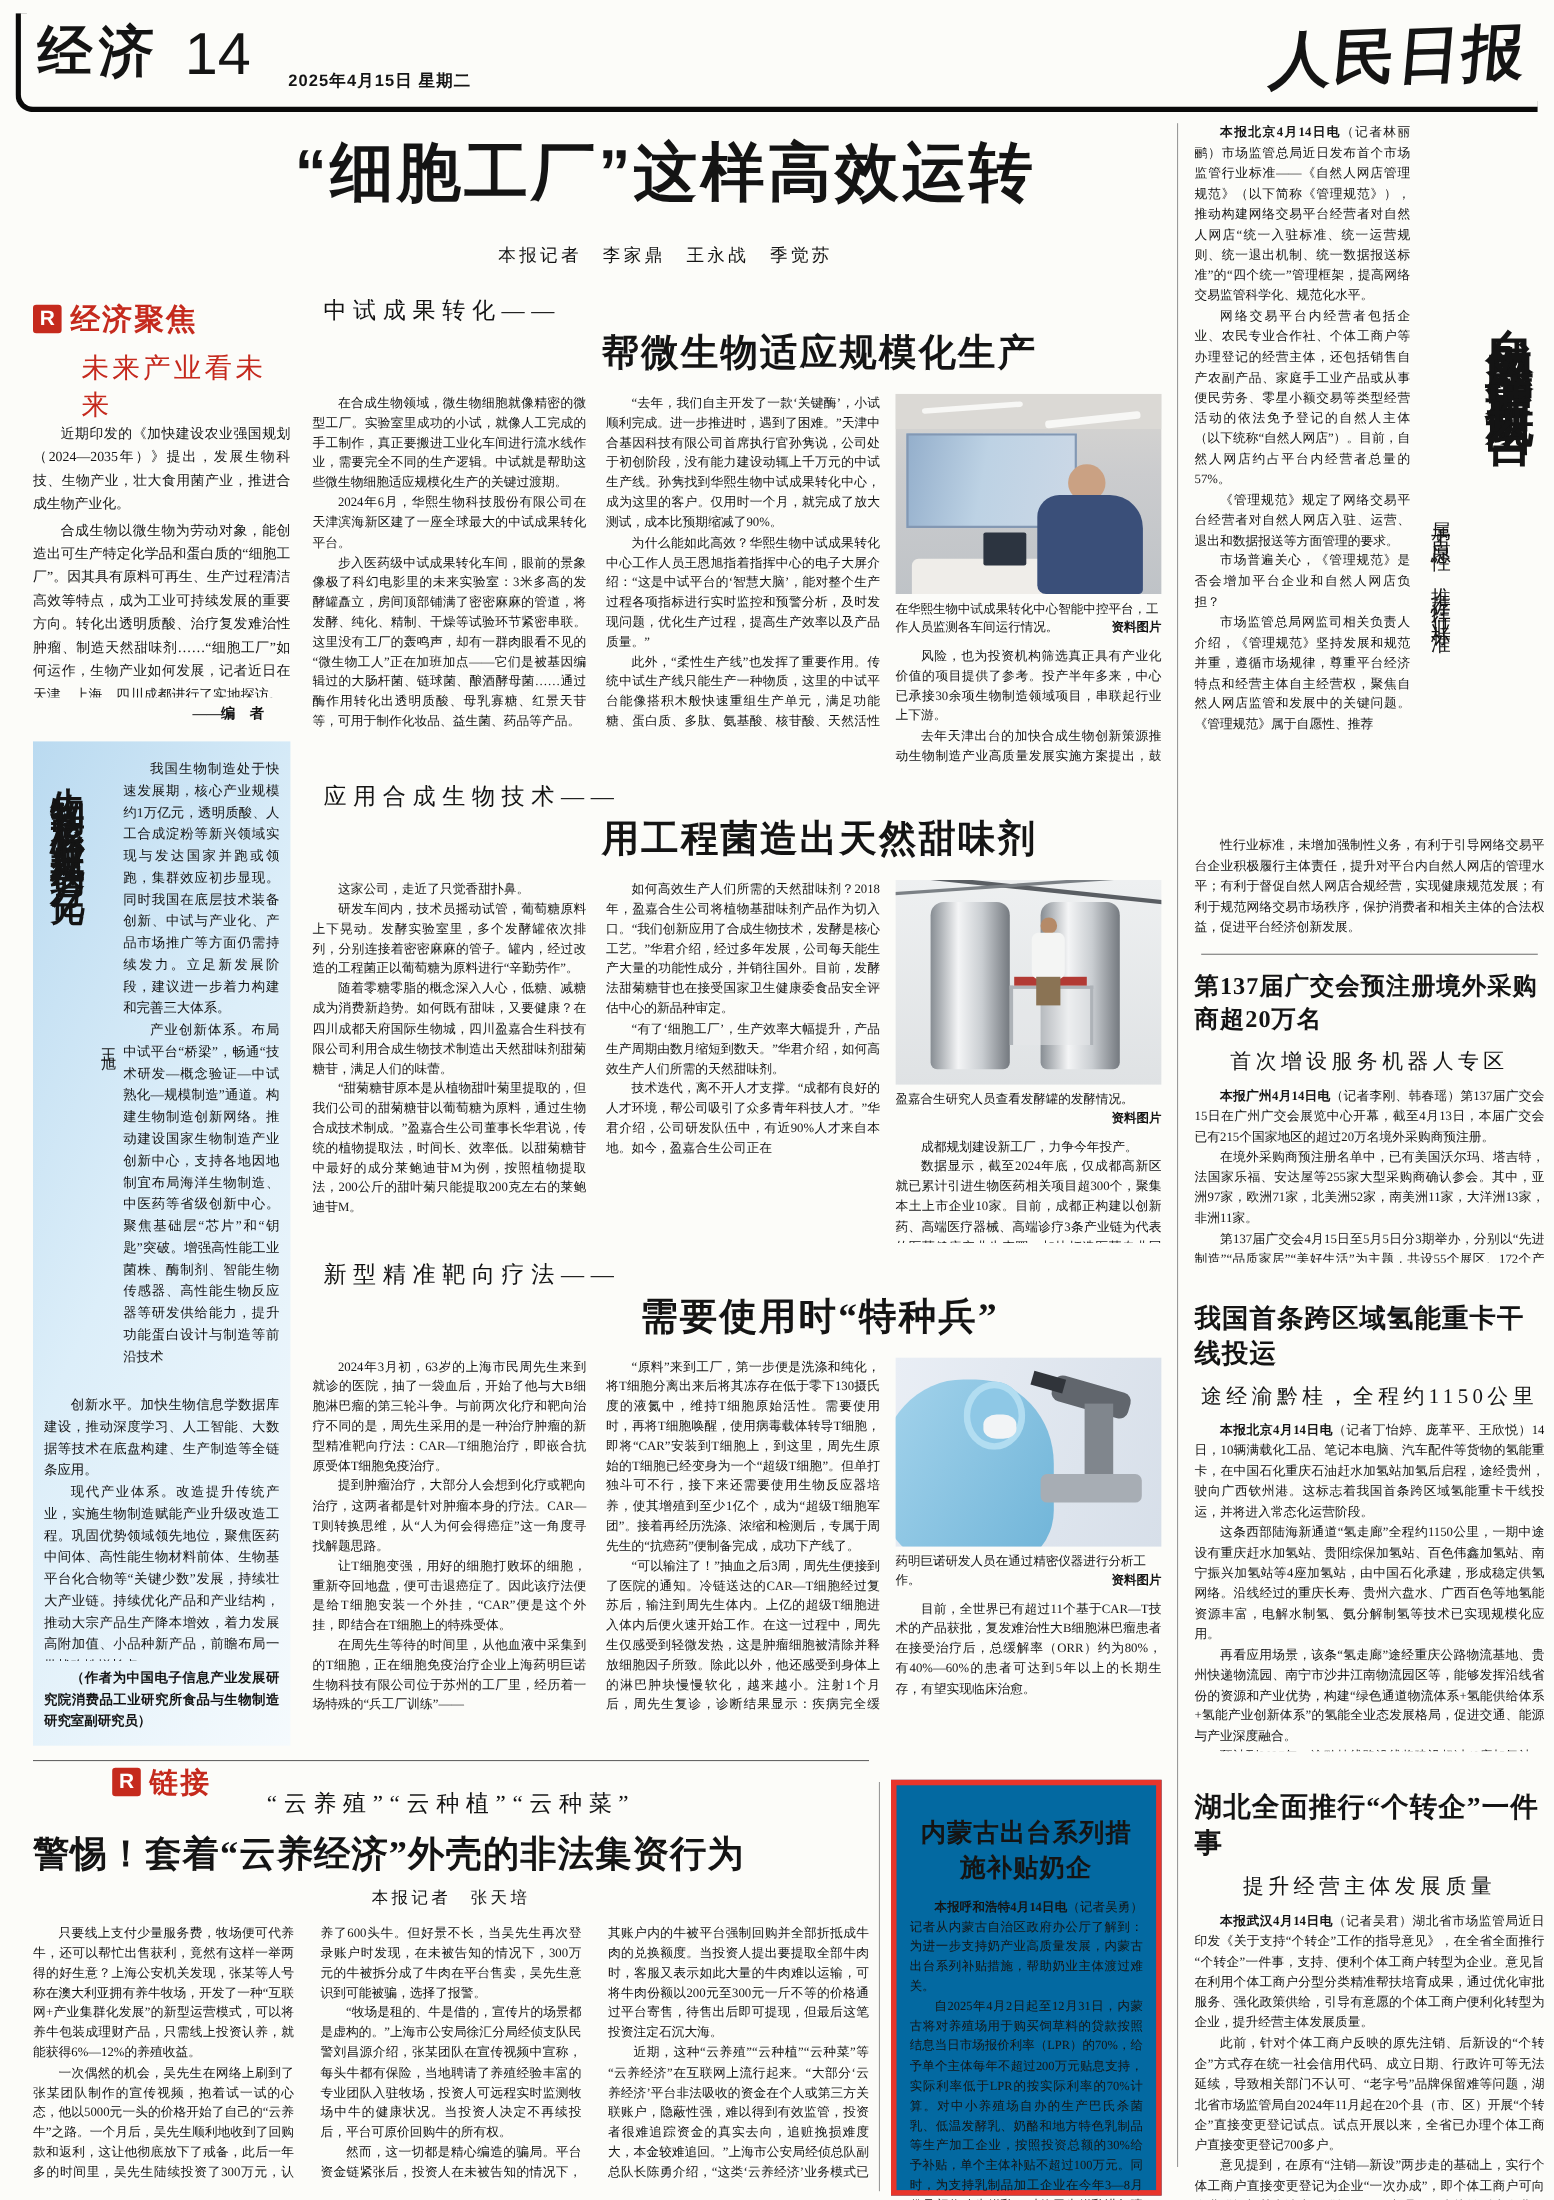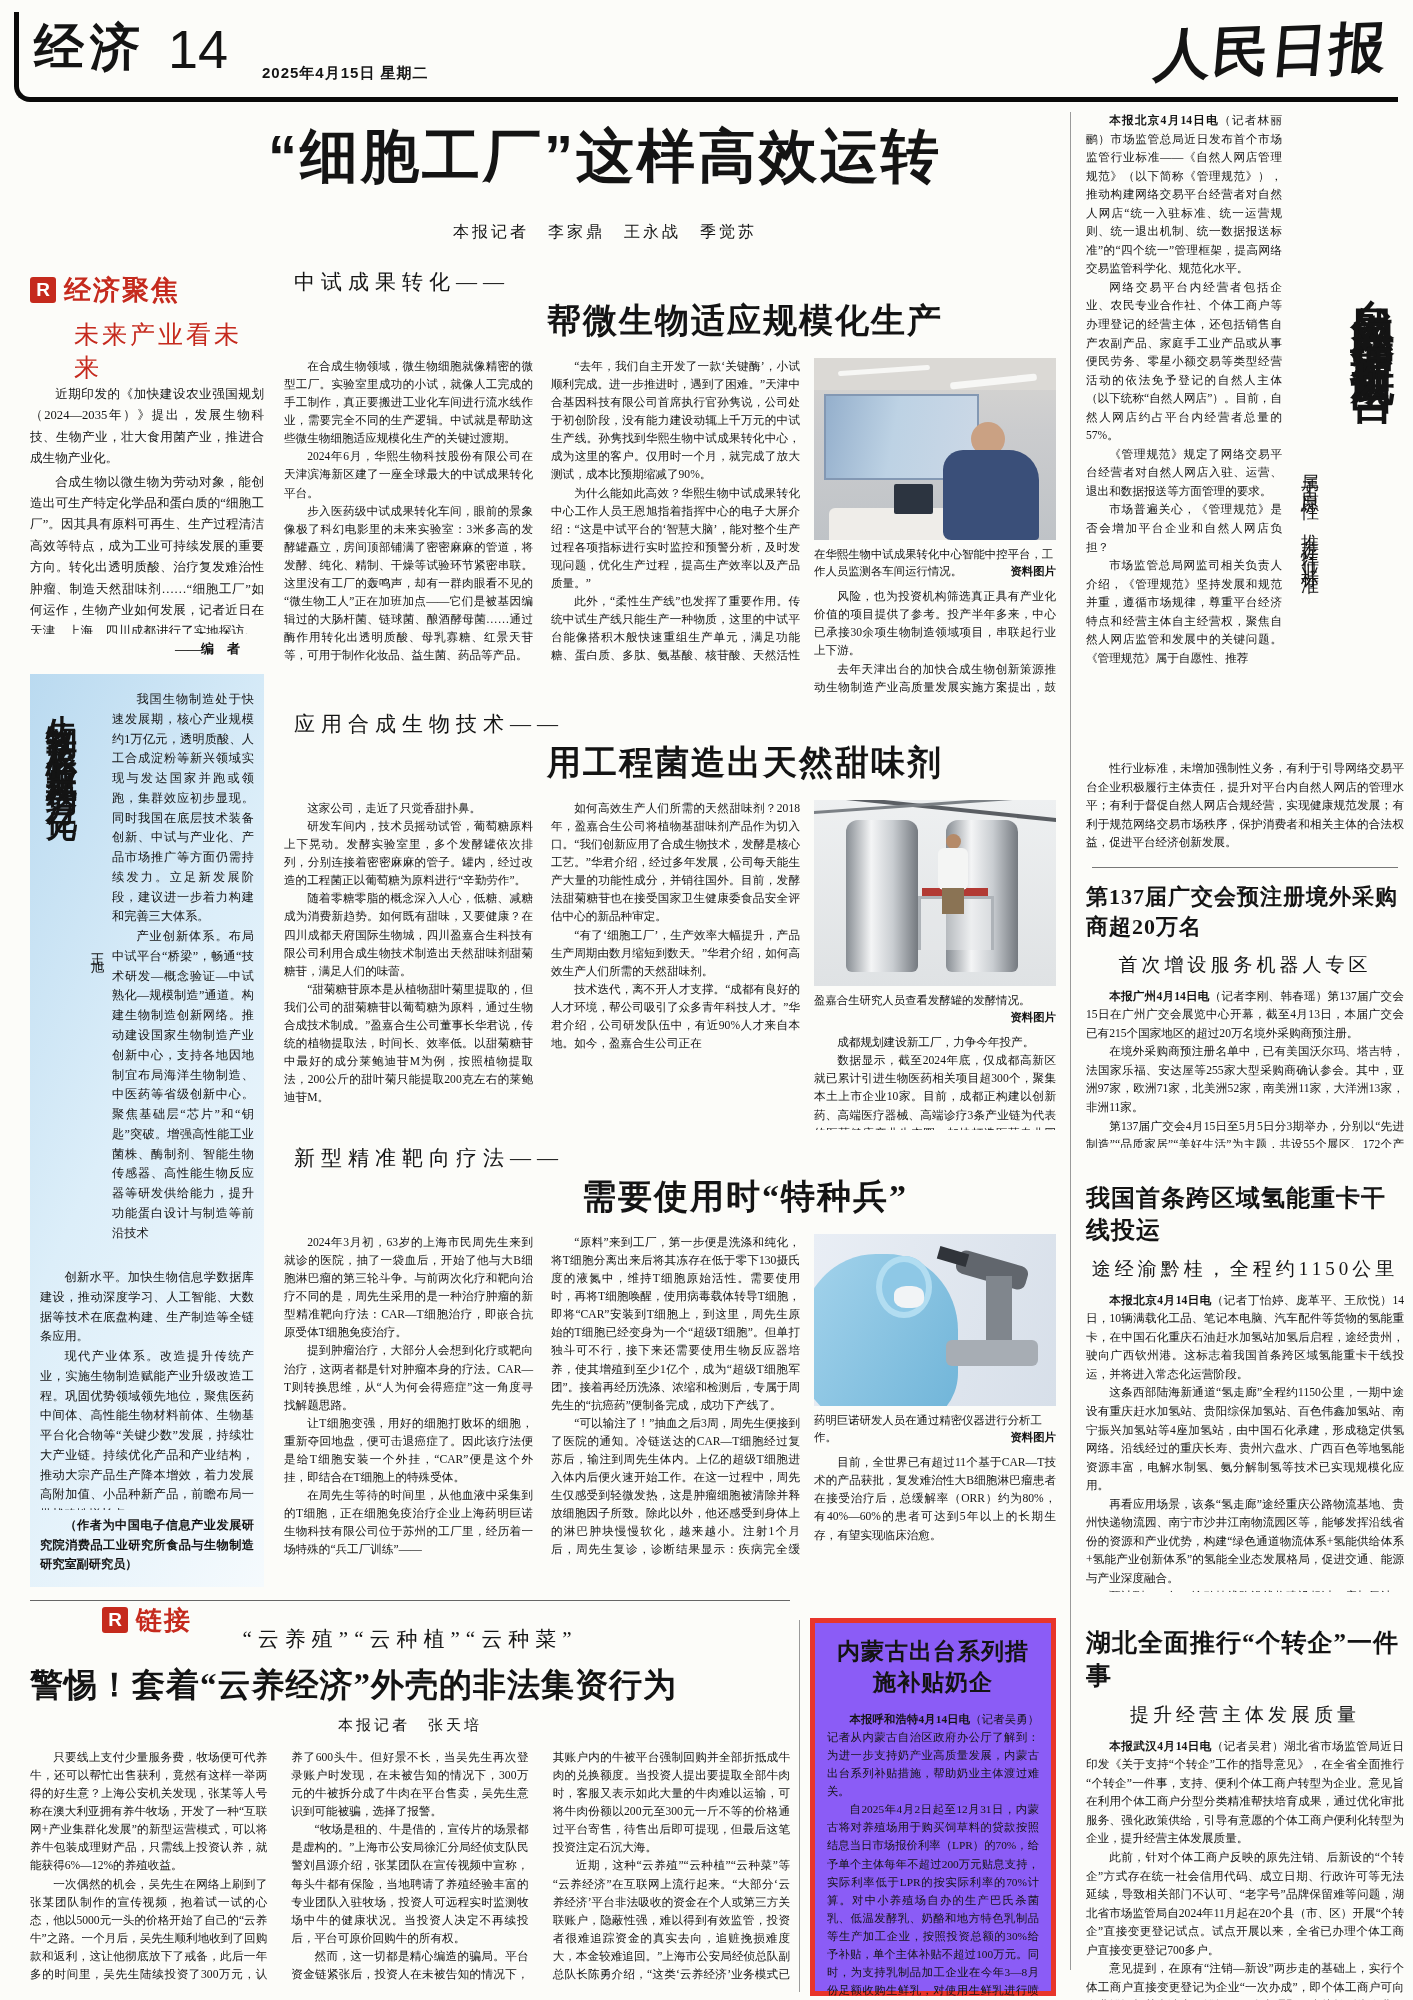--- a/index.html
+++ b/index.html
@@ -110,21 +110,21 @@
   
   .scam{position:absolute;left:30px;top:1600px;width:760px;border-top:1px solid #666;padding-top:24px}
   .s-kicker{text-align:center;font-size:21px;letter-spacing:6px}
   .s-title{text-align:left;font-weight:700;font-size:33px;letter-spacing:1px;margin:10px 0 8px}
   .s-byline{text-align:center;font-size:15px;letter-spacing:3px;margin-bottom:14px}
   .s-body{column-count:3;column-gap:24px;column-fill:auto;height:238px;overflow:hidden;
           font-size:11.6px;line-height:1.56}
 
   
   .dairy{position:absolute;left:810px;top:1618px;width:246px;height:378px;border:5px solid #e8352b;
-         background:#8b5cf6;padding:9px 12px}
+         background:#0369a1;padding:24px 12px}
   .d-title{text-align:center;font-weight:700;font-size:23px;letter-spacing:1px;margin:4px 0 12px}
   .d-body{font-size:11.3px;line-height:1.6;height:290px;overflow:hidden}
   .dl{font-weight:700}
 
   
   .vr{position:absolute;width:1px;background:#9a9a9a}
   .vr-right{left:1070px;top:112px;height:1858px}
   .vr-scam{left:799px;top:1620px;height:372px}
 </style>
 </head>

